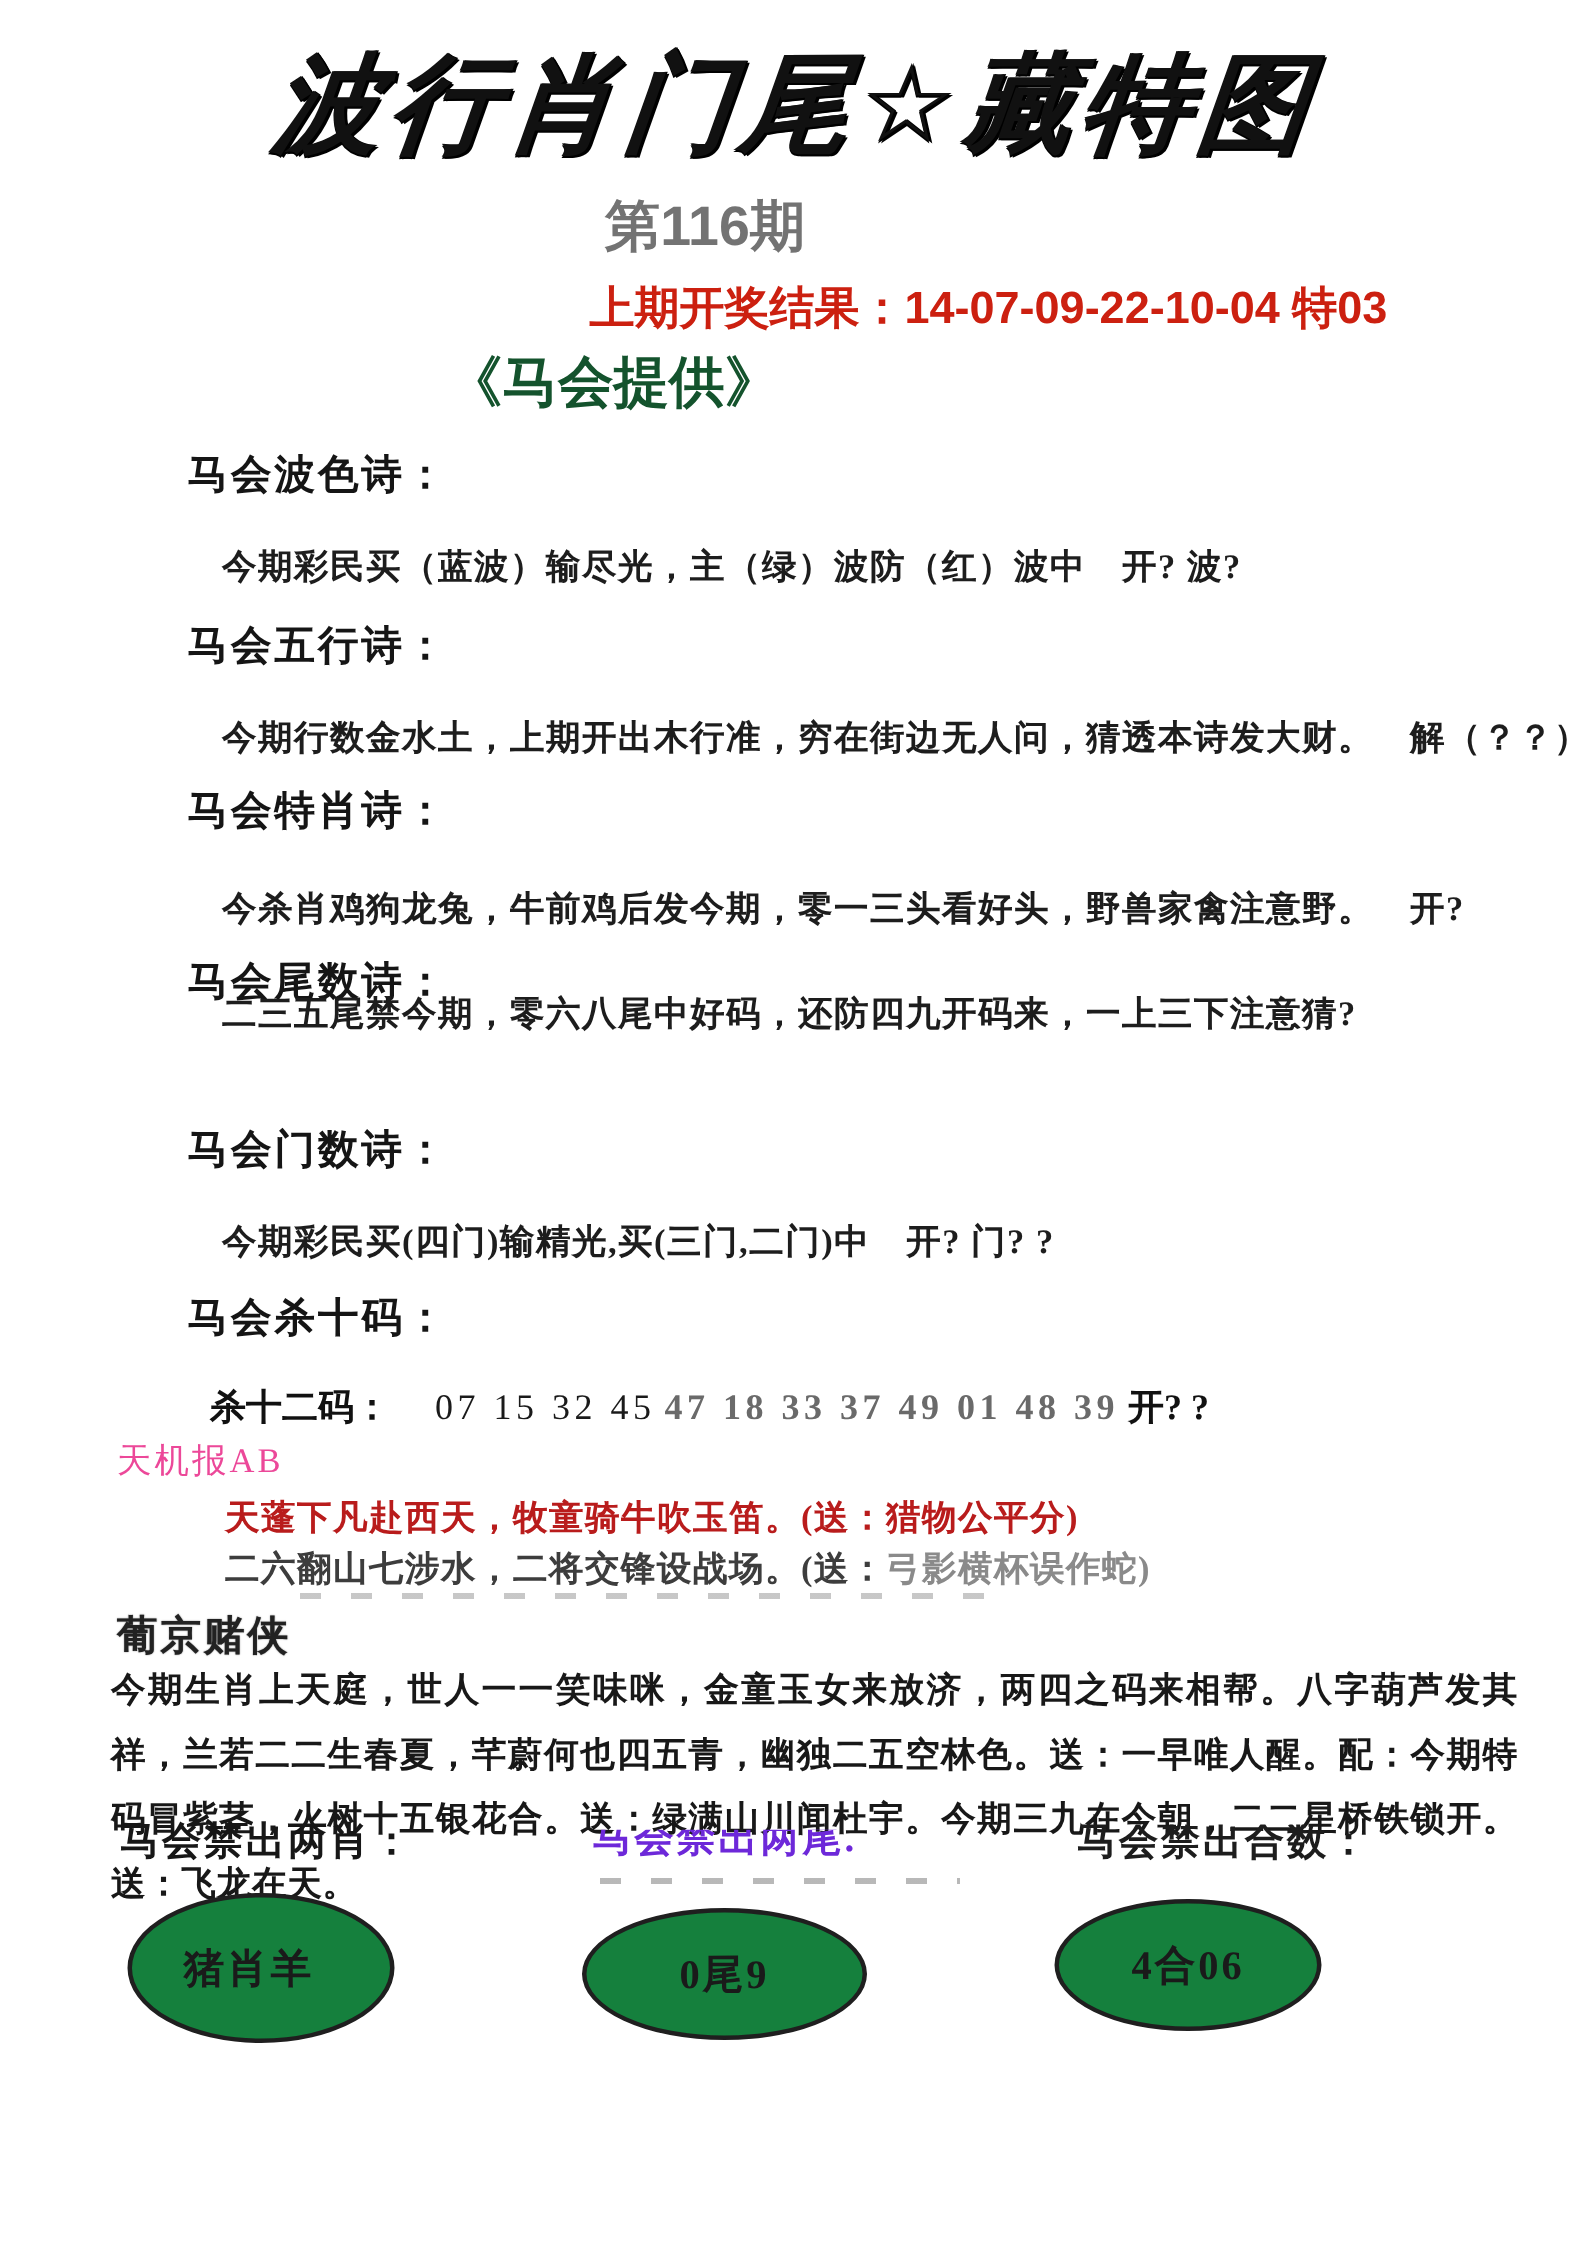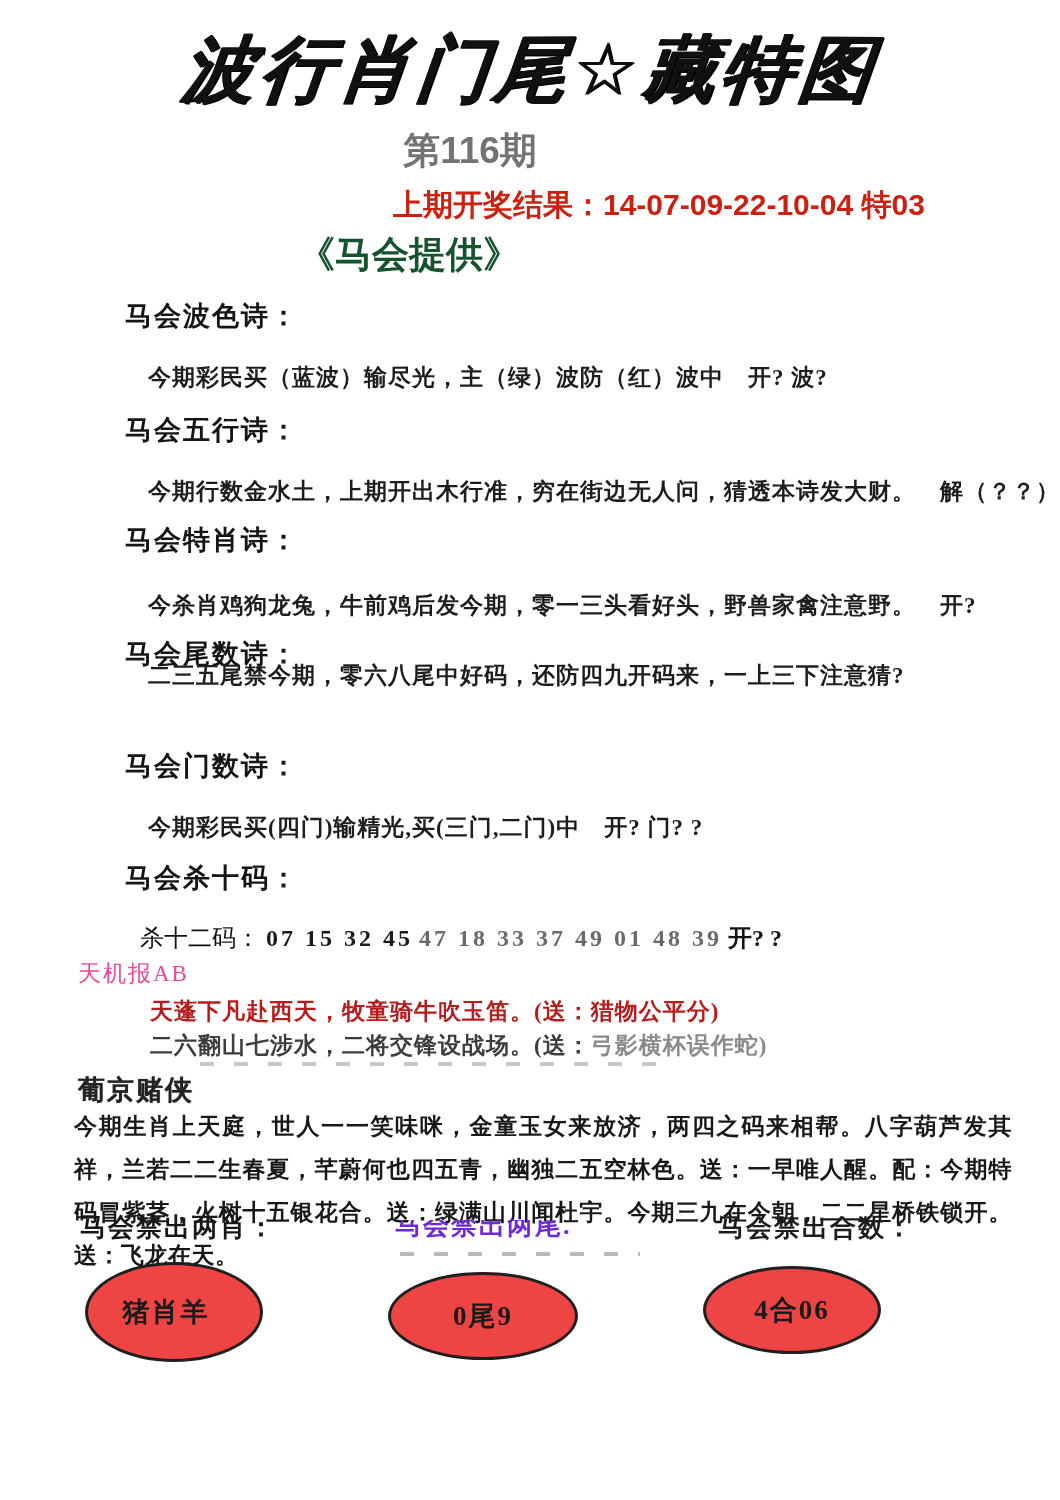--- a/index.html
+++ b/index.html
@@ -28,22 +28,22 @@
   }
   .provider{
     left:298px;top:230px;font-size:37px;font-weight:600;color:#14532d;
   }
   .sec-heading{
     left:78px;font-size:27px;font-weight:700;color:#151515;letter-spacing:2px;margin-left:47px;
   }
   .sec-content{
     left:148px;font-size:23px;font-weight:700;color:#1d1d1d;letter-spacing:1px;
   }
-  .codes-label{font-weight:400;color:#111;}
-  .codes-dark{font-weight:700;color:#1a1a1a;letter-spacing:3px;}
+  .codes-label{font-weight:700;color:#111;}
+  .codes-dark{font-weight:400;color:#1a1a1a;letter-spacing:3px;margin-left:24px;}
   .codes-light{font-weight:600;color:#6a6a6a;letter-spacing:3px;}
   .codes-tail{font-weight:700;color:#111;}
 
   .tianji-heading{
     left:78px;top:958px;font-size:23px;font-weight:500;color:#ec4899;letter-spacing:2px;
   }
   .tianji-line1{left:150px;top:996px;font-size:23px;font-weight:700;color:#b91c1c;letter-spacing:1px;}
   .tianji-line2{left:150px;top:1030px;font-size:23px;font-weight:700;color:#3d3d3d;letter-spacing:1px;}
   .tianji-line2 .light{color:#8a8a8a;}
 
@@ -63,21 +63,21 @@
   }
 
   .bottom-heading{
     font-size:26px;font-weight:700;color:#171717;letter-spacing:2px;
   }
   .clip-heavy{clip-path:inset(34% 0 0 0);color:#6d28d9;text-align:right;}
   .clip-light{clip-path:inset(18% 0 0 0);color:#1d1d1d;}
 
   .ellipse{
     position:absolute;border:3px solid #1f1f1f;border-radius:50%;
-    display:flex;align-items:center;justify-content:center;background:#ef4444;
+    display:flex;align-items:center;justify-content:center;background:#15803d;
   }
   .ellipse .val{font-size:27px;font-weight:600;color:#1a1a1a;letter-spacing:2px;}
 </style>
 </head>
 <body>
 
 <div class="abs main-title">波行肖门尾☆藏特图</div>
 <div class="abs issue">第116期</div>
 <div class="abs last-result" style="color:#cc2010;margin-left:40px;">上期开奖结果：14-07-09-22-10-04 特03</div>
 <div class="abs provider">《马会提供》</div>

